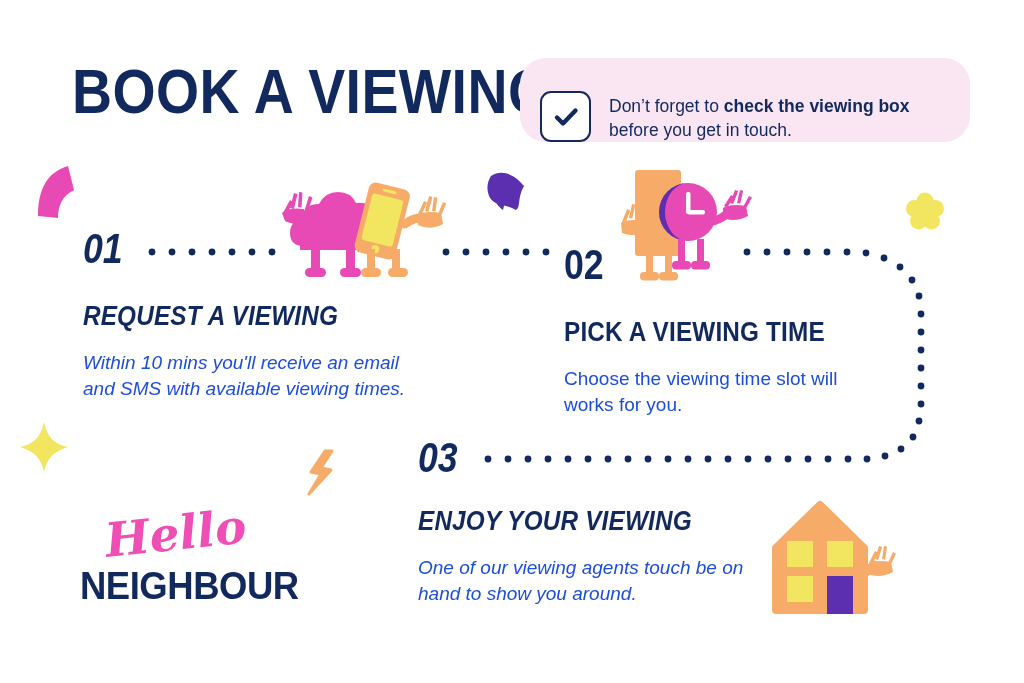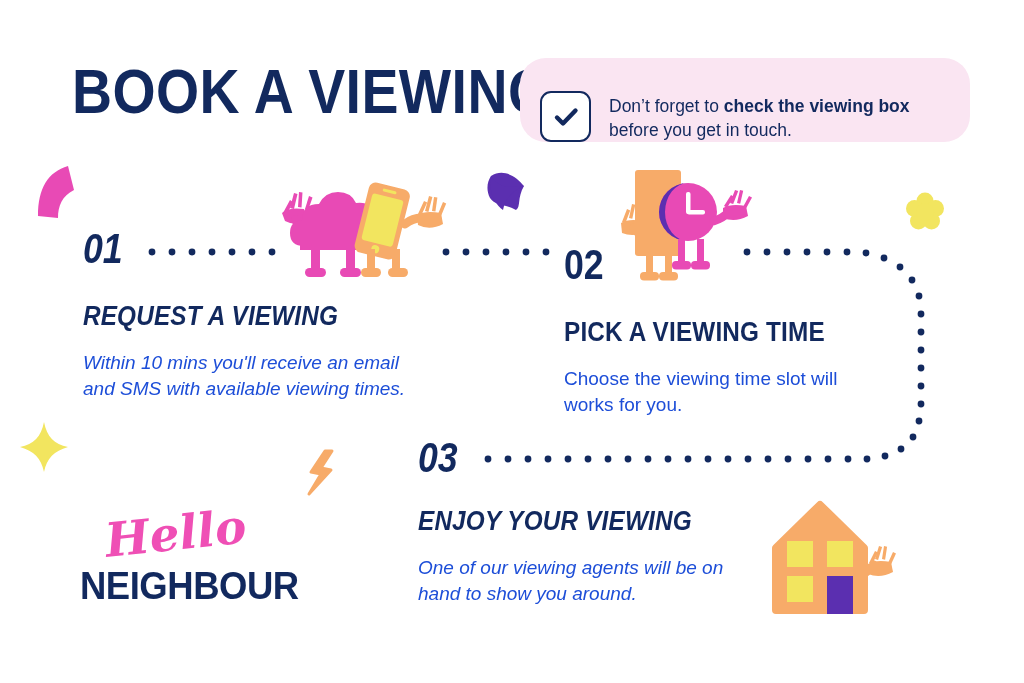--- a/index.html
+++ b/index.html
@@ -369,21 +369,21 @@
 
   <div class="step" id="step-02">
     <div class="step-num">02</div>
     <div class="step-head">PICK A VIEWING TIME</div>
     <div class="step-body">Choose the viewing time slot will works for you.</div>
   </div>
 
   <div class="step" id="step-03">
     <div class="step-num">03</div>
     <div class="step-head">ENJOY YOUR VIEWING</div>
-    <div class="step-body">One of our viewing agents will be on hand to show you around.</div>
+    <div class="step-body">One of our viewing agents touch be on hand to show you around.</div>
   </div>
 
   <div id="logo">
     <div class="hello">Hello</div>
     <div class="neighbour">NEIGHBOUR</div>
   </div>
 
 </div>
 
 </body></html>

